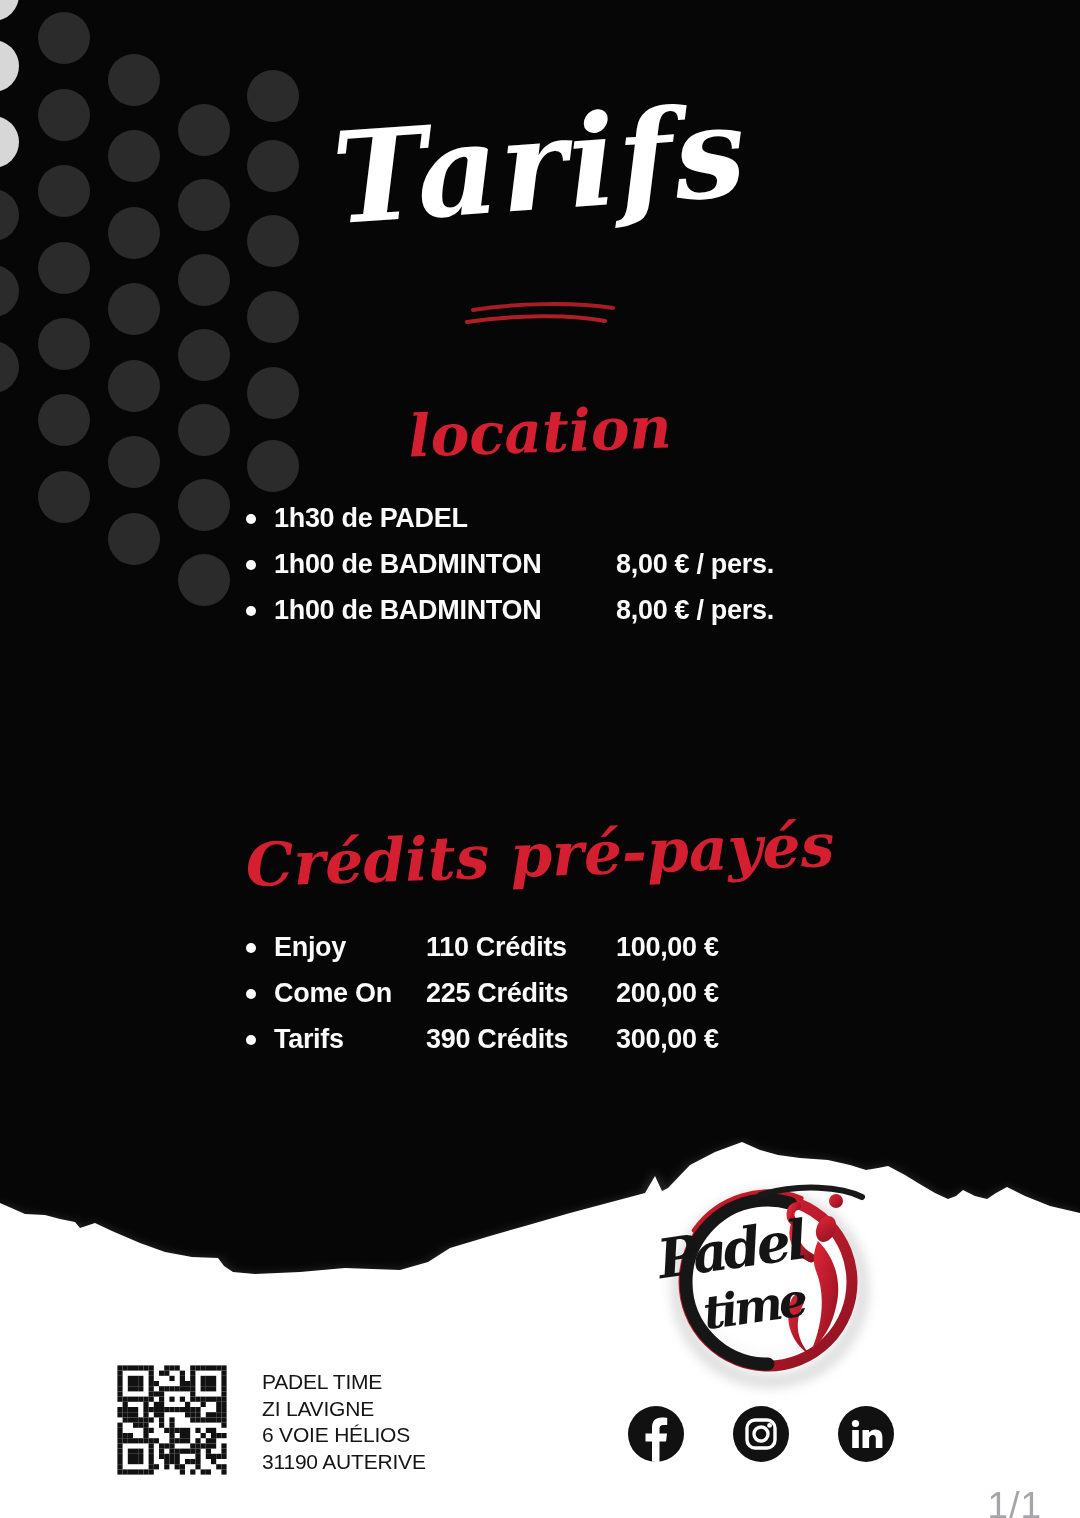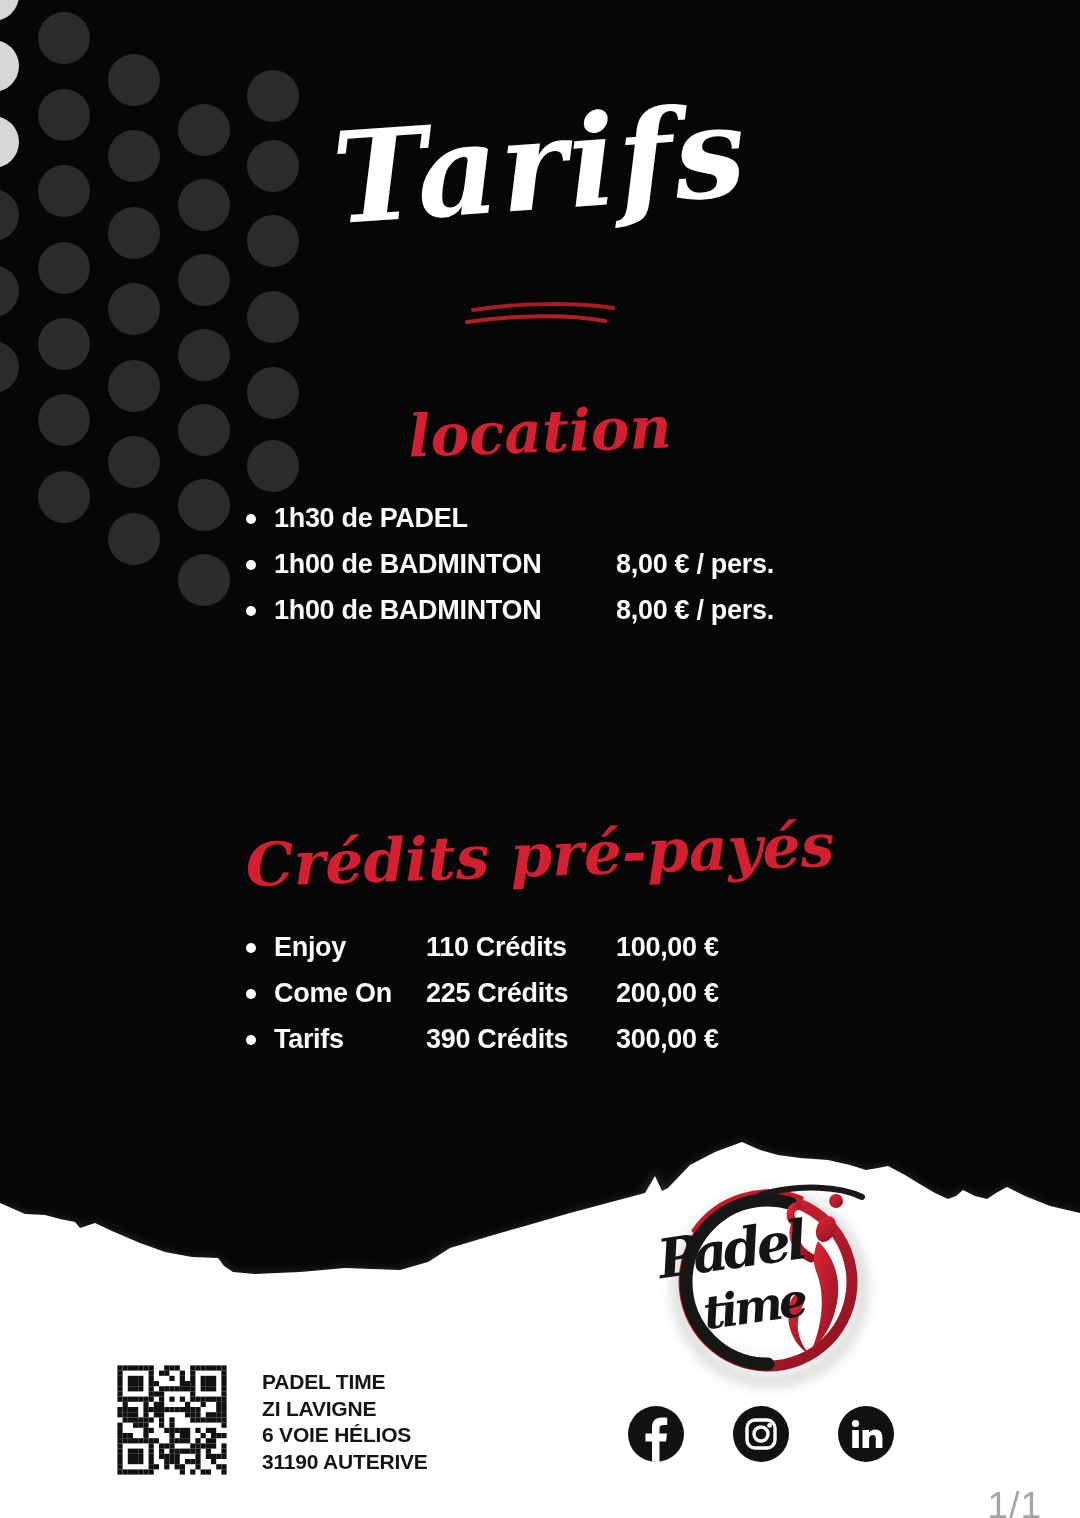--- a/index.html
+++ b/index.html
@@ -45,21 +45,21 @@
   .row .price{left:380px;}
 
   .torn-svg{position:absolute; left:0; top:0;}
 
   .logo{position:absolute; left:640px; top:1163px; width:240px; height:240px;}
 
   .qr{position:absolute; left:113px; top:1361px; width:118px; height:118px; background:#ffffff;}
 
   .address{
     position:absolute; left:262px; top:1369px; color:#151515;
-    font-size:21px; font-weight:bold; line-height:26.6px; letter-spacing:-0.2px;
+    font-size:21px; font-weight:normal; line-height:26.6px; letter-spacing:-0.2px;
   }
   .address div{white-space:nowrap;}
 
   .social{position:absolute; left:626px; top:1404px; width:300px; height:60px;}
   .social .sicon{position:absolute; top:0; width:60px; height:60px; cursor:pointer;}
   .sicon.ig{left:105px;}
   .sicon.li{left:210px;}
 
   .page-indicator{
     position:absolute; right:38px; bottom:-9px; color:#a5a5aa;

